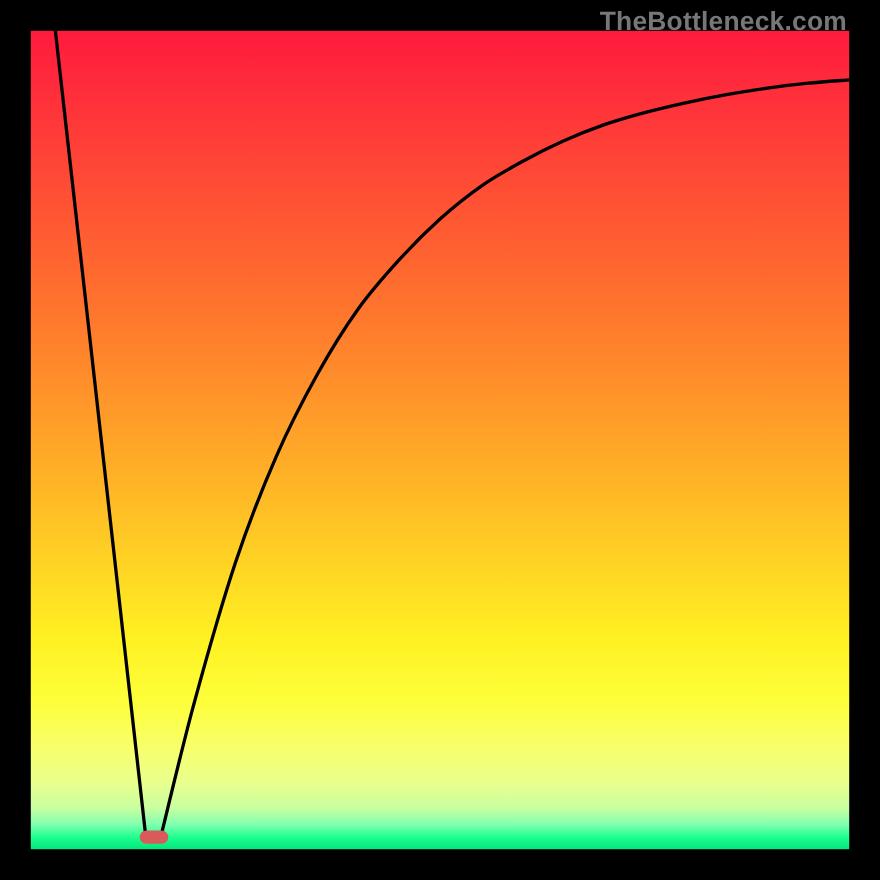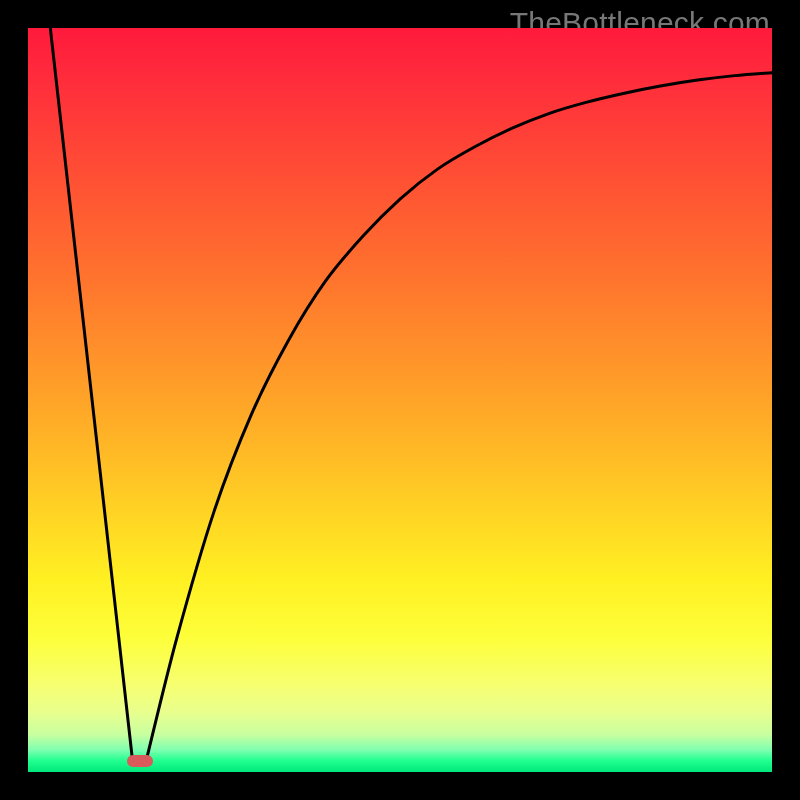--- a/index.html
+++ b/index.html
@@ -41,22 +41,22 @@
       #80ffb0 97%,
       #20ff90 98.5%,
       #00e87a 100%
     );
   }
   .watermark {
     position: absolute;
     top: 6px;
     right: 30px;
     color: #777;
-    font-size: 30px;
-    font-weight: 400;
+    font-size: 24px;
+    font-weight: 700;
     letter-spacing: 0.2px;
     user-select: none;
   }
   svg.curves {
     position: absolute;
     left: 0;
     top: 0;
     width: 744px;
     height: 744px;
     overflow: visible;

